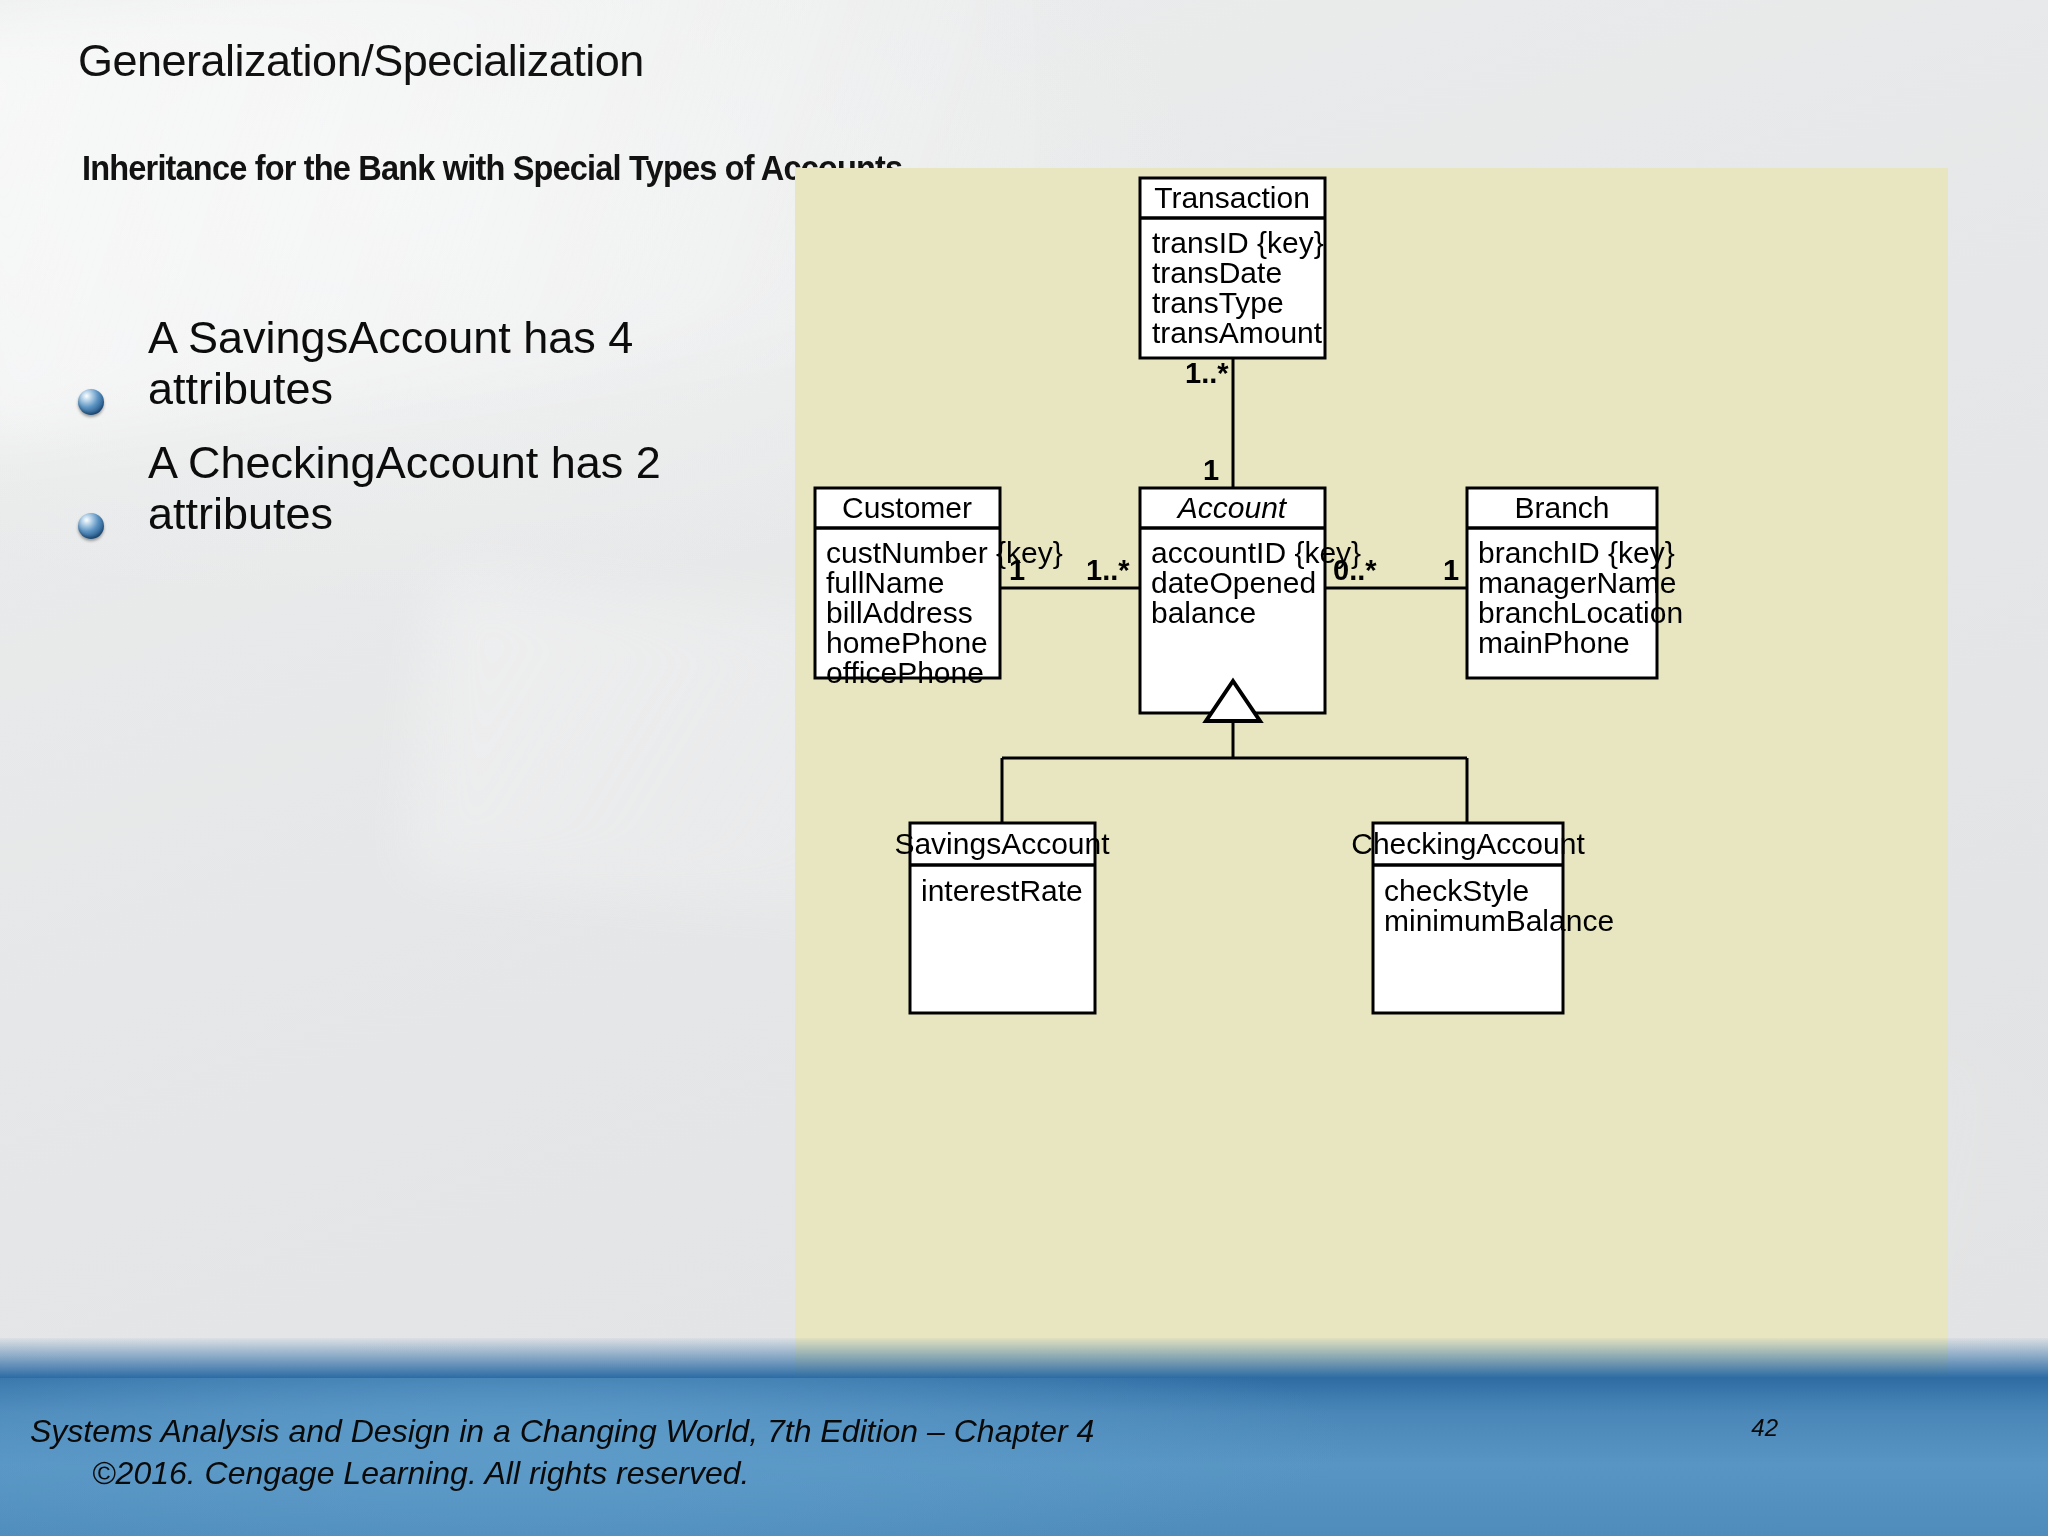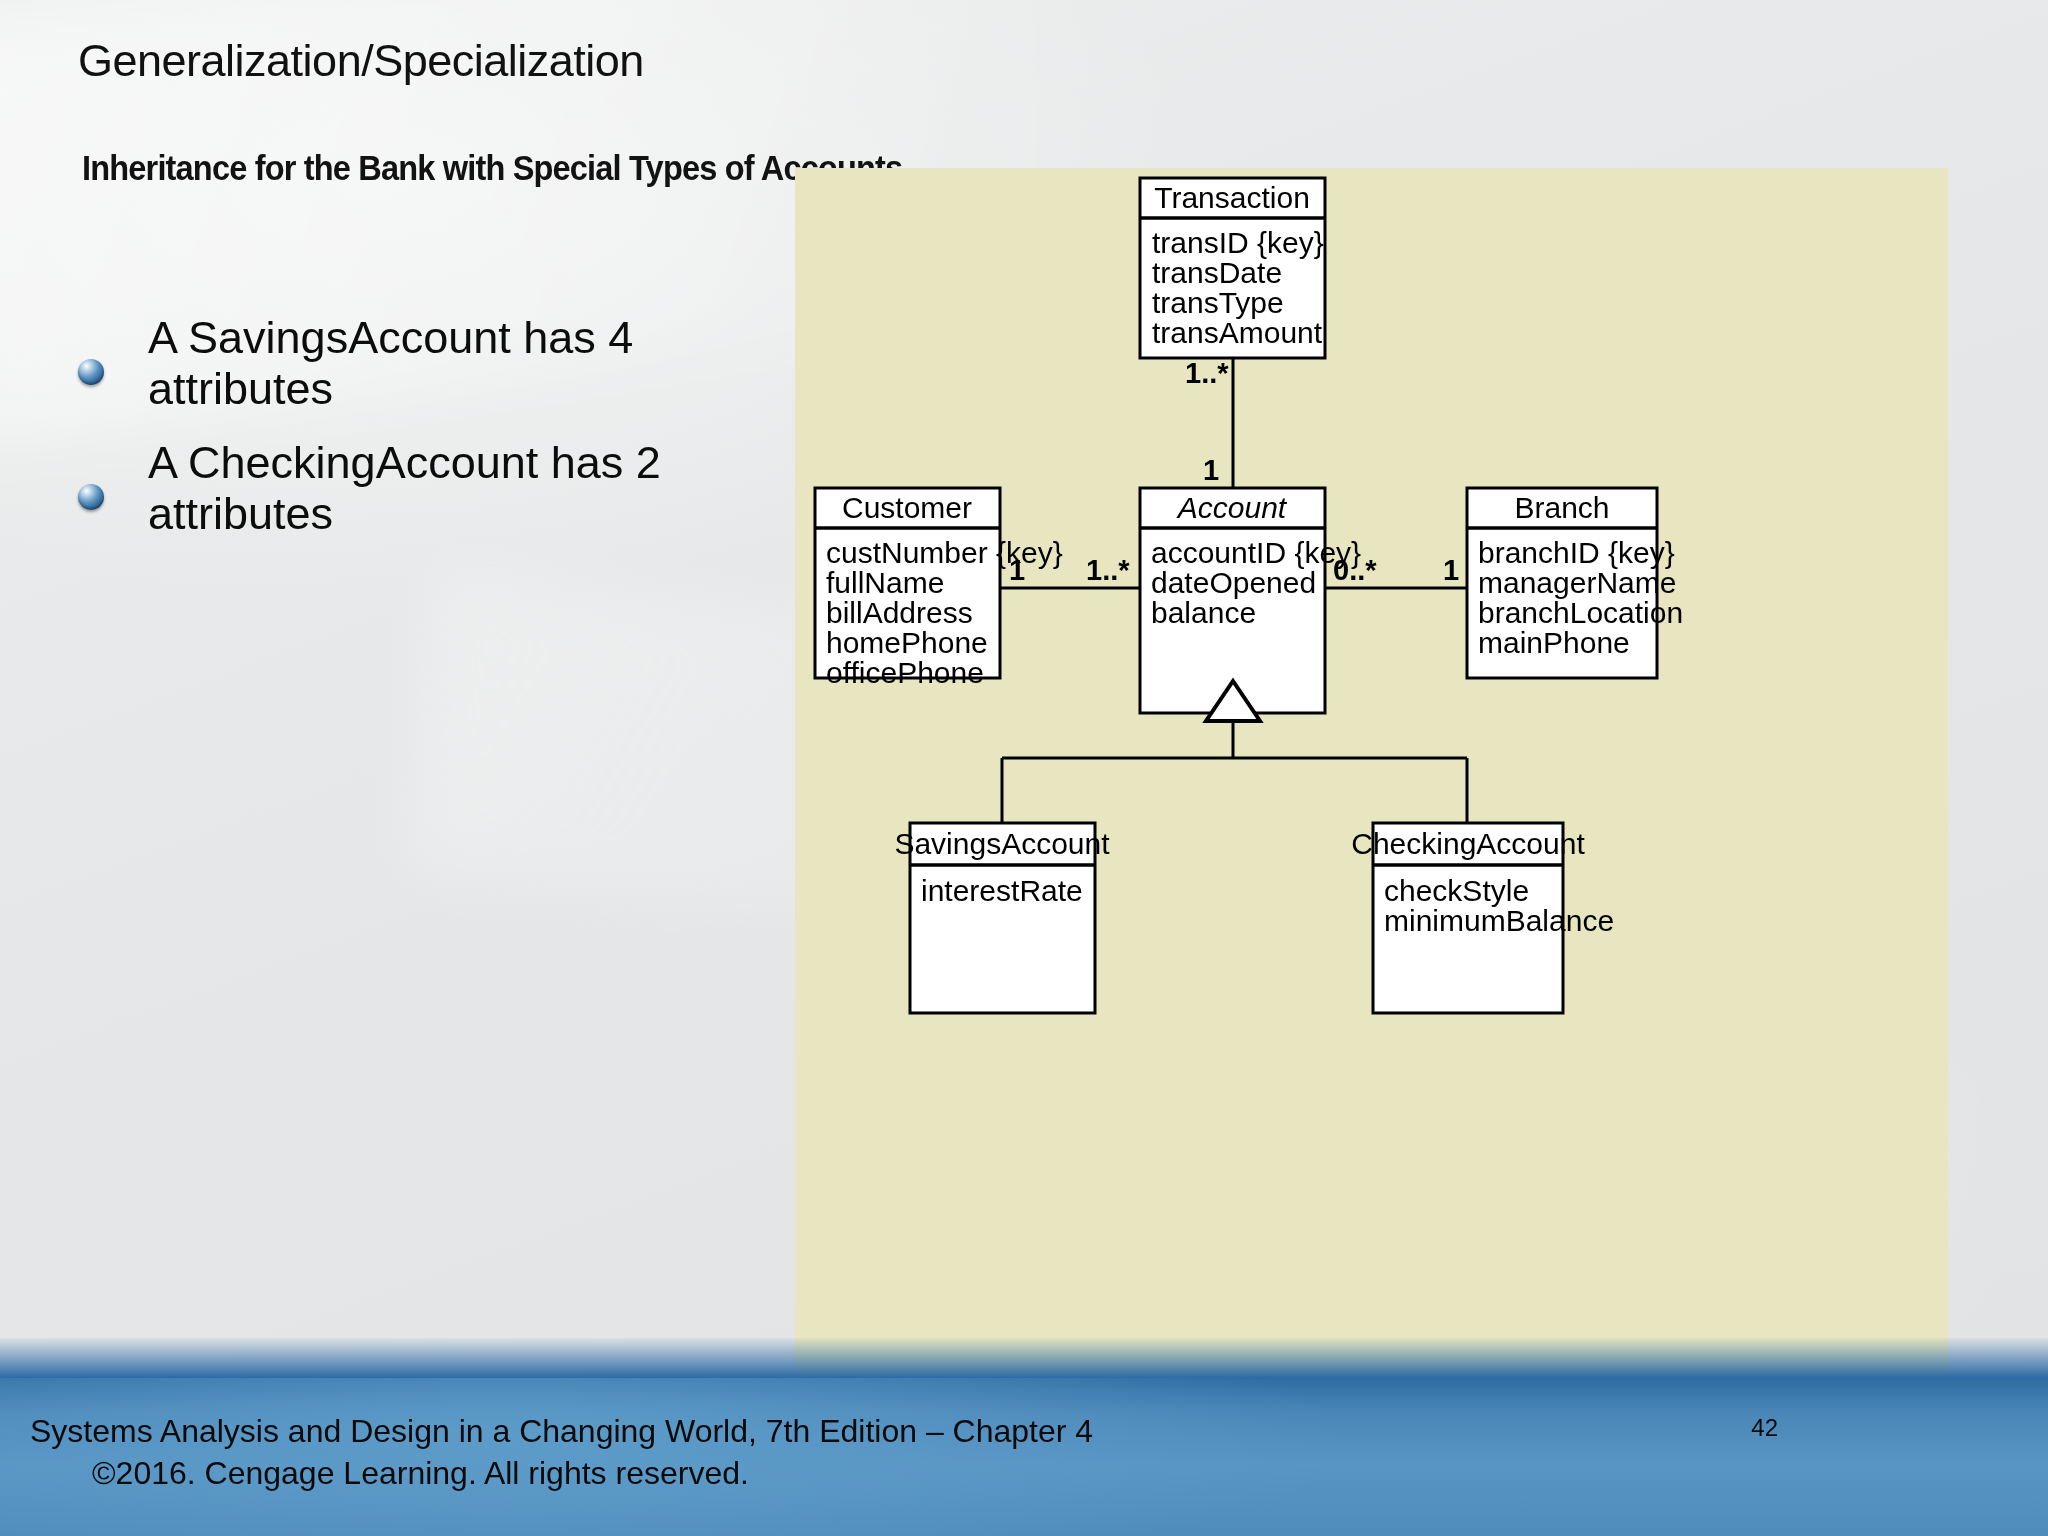--- a/index.html
+++ b/index.html
@@ -61,21 +61,21 @@
 
   
   .bullets {
     position: absolute;
     left: 78px;
     top: 312px;
     width: 640px;
   }
   .bullet-row {
     display: flex;
-    align-items: center;
+    align-items: flex-end;
     margin-bottom: 22px;
   }
   .bullet-marker {
     flex: 0 0 auto;
     width: 26px;
     height: 26px;
     margin-top: 18px;
     margin-right: 44px;
     border-radius: 50%;
     background:
@@ -128,20 +128,21 @@
   
   .footer-band {
     position: absolute;
     left: 0;
     bottom: 0;
     width: 2048px;
     height: 158px;
     background:
       radial-gradient(ellipse 1200px 200px at 25% 40%, #5d9bc9 0%, rgba(93,155,201,0) 70%),
       linear-gradient(180deg, #2f6ca3 0%, #4a87b8 22%, #5895c4 55%, #4f8cbc 100%);
+    font-style: italic;
   }
   .footer-top-edge {
     position: absolute;
     left: 0;
     bottom: 158px;
     width: 2048px;
     height: 40px;
     background: linear-gradient(180deg, rgba(70,130,180,0.05) 0%, #2b6ba4 100%);
   }
   .footer-text {

